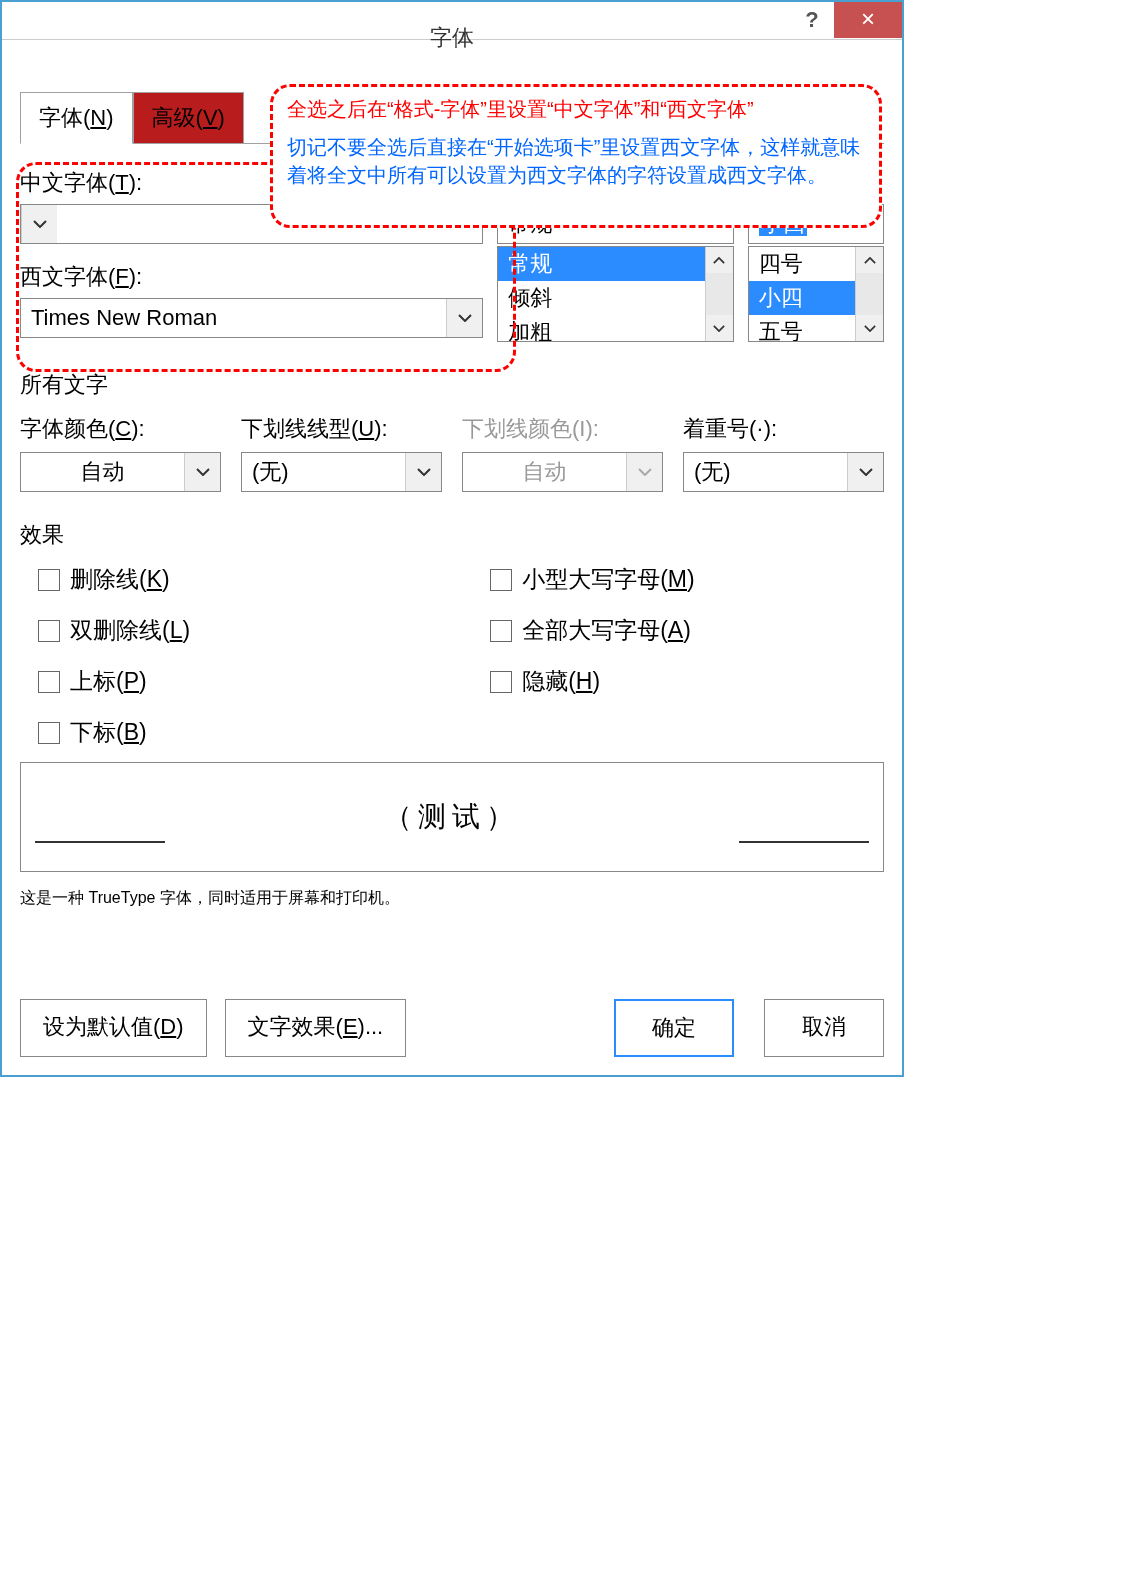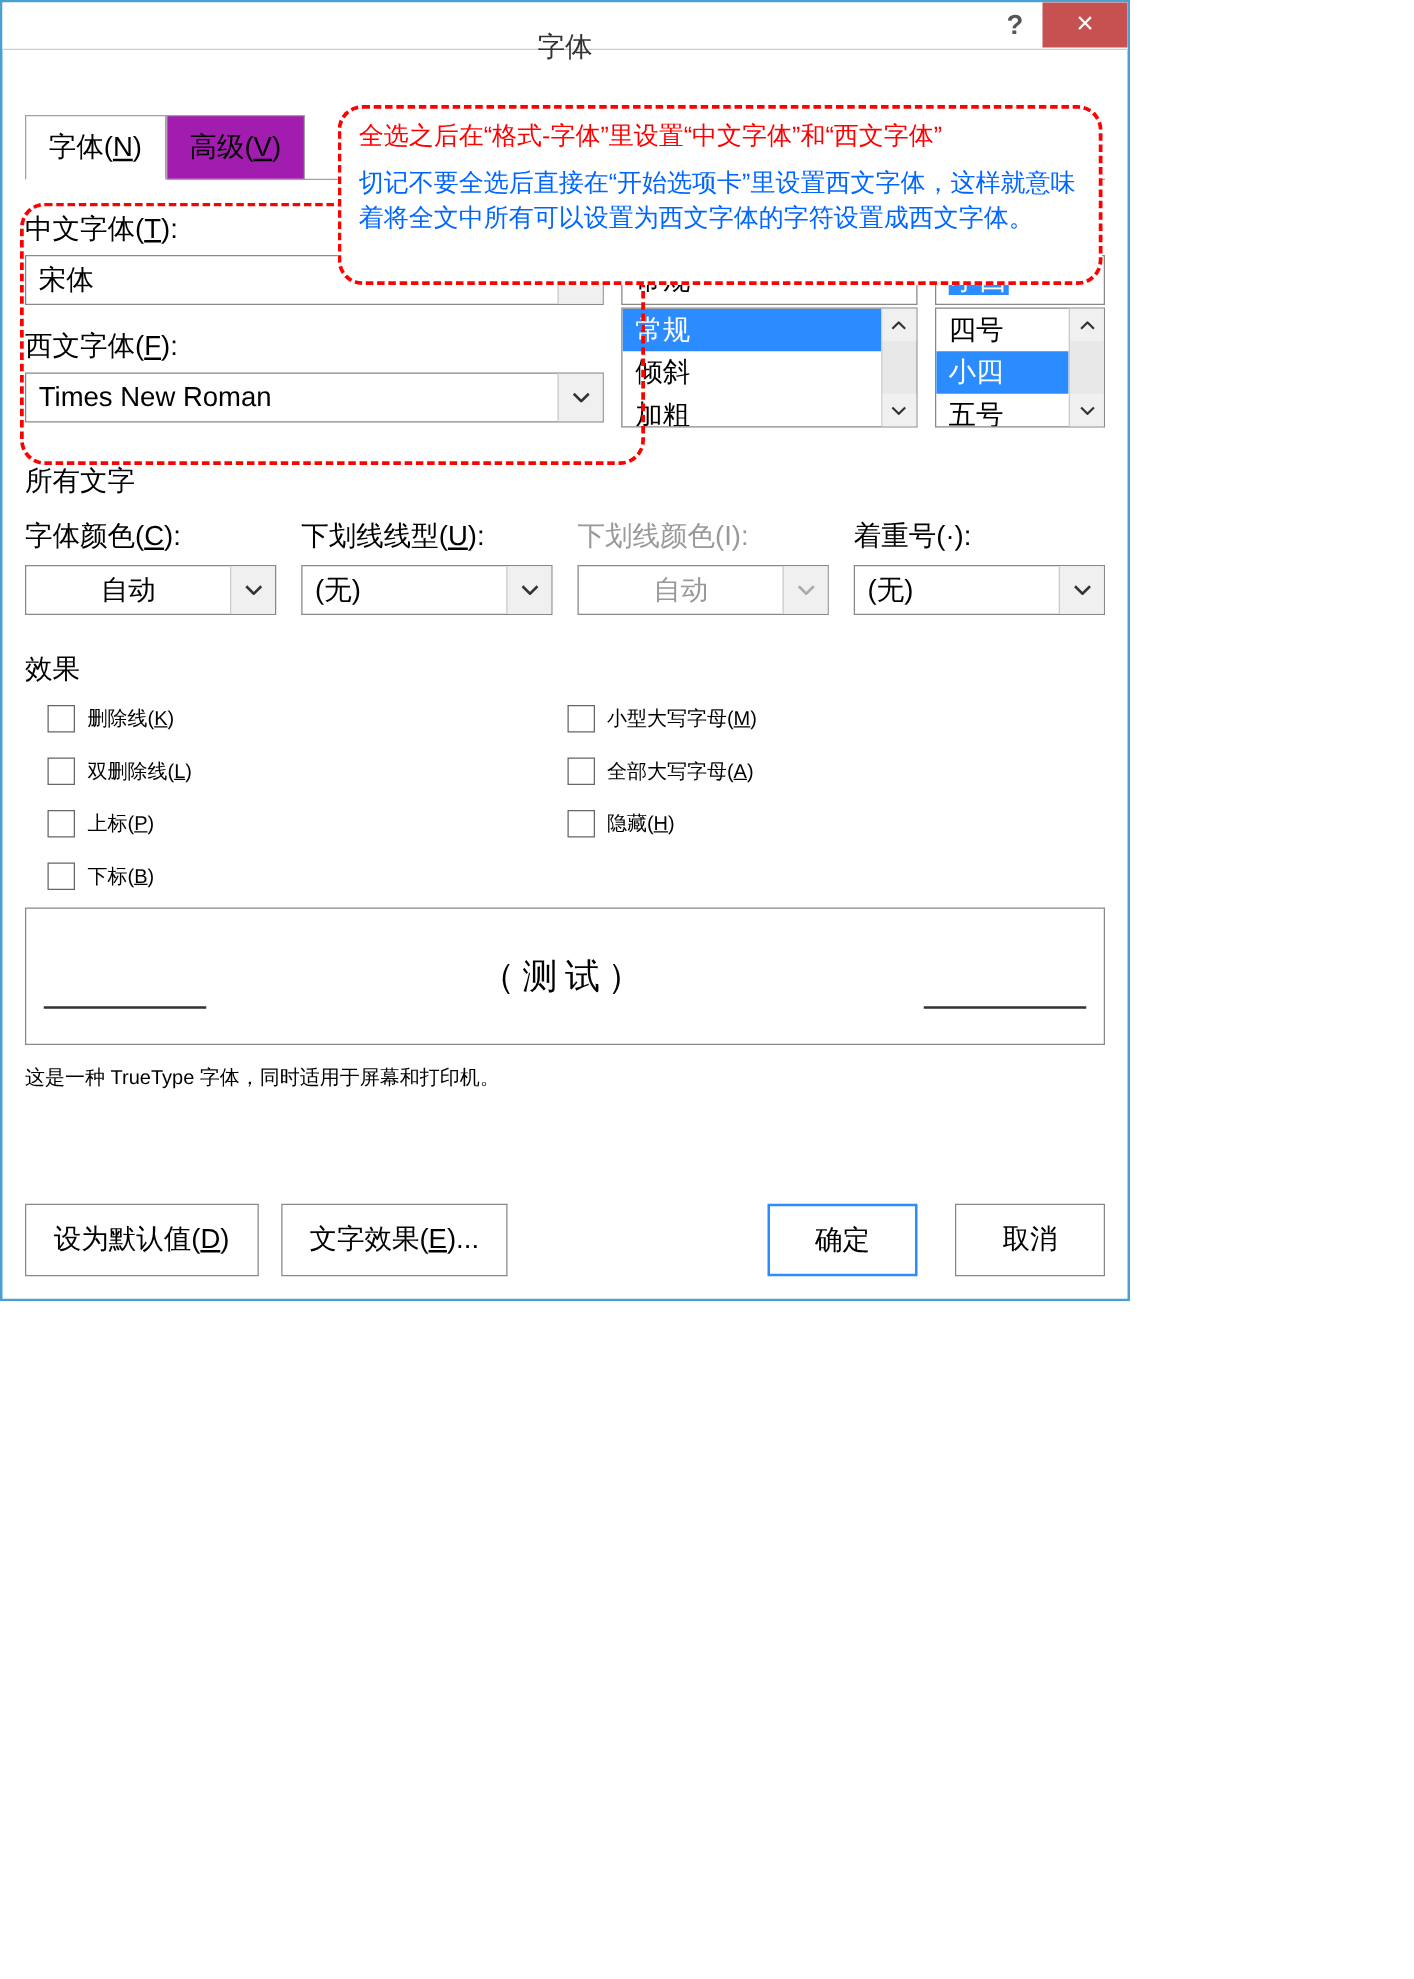--- a/index.html
+++ b/index.html
@@ -64,21 +64,21 @@
   }
   .tabs {
     display: flex;
     border-bottom: 1px solid #a0a0a0;
     margin-top: 32px;
   }
   .tab {
     padding: 10px 18px;
     border: 1px solid #a0a0a0;
     border-bottom: none;
-    background: #a21caf;
+    background: #b91c1c;
     margin-right: 0;
     position: relative;
     font-size: 22px;
     cursor: pointer;
   }
   .tab.active {
     background: #fff;
     border-bottom: 1px solid #fff;
     margin-bottom: -1px;
     z-index: 2;
@@ -211,21 +211,21 @@
   .eff-grid {
     display: flex;
     gap: 100px;
     padding-left: 18px;
   }
   .eff-col { display: flex; flex-direction: column; gap: 20px; }
   .chk {
     display: flex;
     align-items: center;
     gap: 10px;
-    font-size: 16px;
+    font-size: 23px;
     cursor: pointer;
   }
   .chk .box {
     width: 22px;
     height: 22px;
     border: 1px solid #666;
     background: #fff;
     flex-shrink: 0;
   }
   .chk .u { text-decoration: underline; }
@@ -304,21 +304,20 @@
     </div>
 
     <div class="fontbox">
       <div class="dashed-frame"></div>
 
       <div class="col-left">
         <span class="lbl">
           <span>中文字体(</span><span class="u">T</span><span>):</span>
         </span>
         <div class="combo">
-          <div class="val">宋体</div>
           <div class="arrow">
             <svg viewBox="0 0 14 8">
                 <path d="M1 1 L7 7 L13 1" fill="none" stroke="#333" stroke-width="2"></path>
               </svg>
           </div>
         </div>
         <div class="spacer2"></div>
         <span class="lbl">
           <span>西文字体(</span><span class="u">F</span><span>):</span>
         </span>

